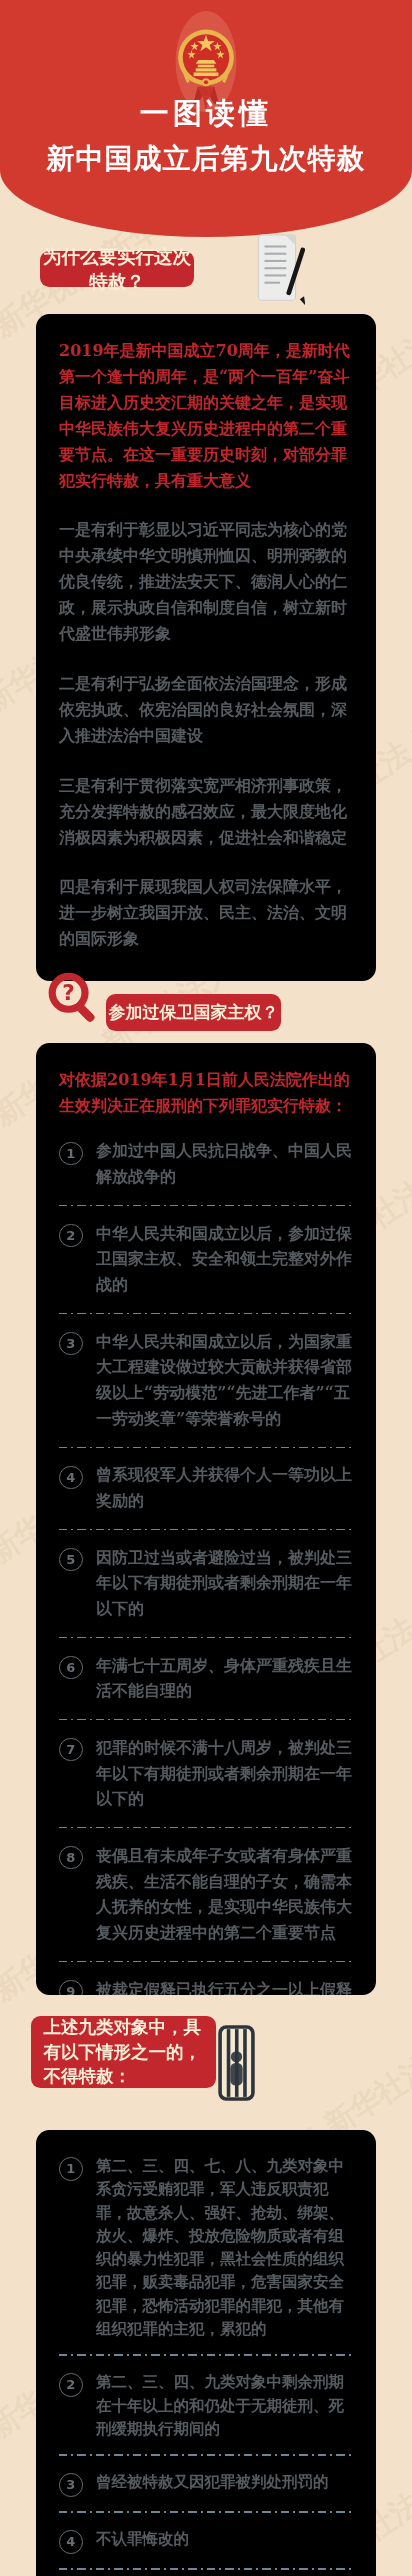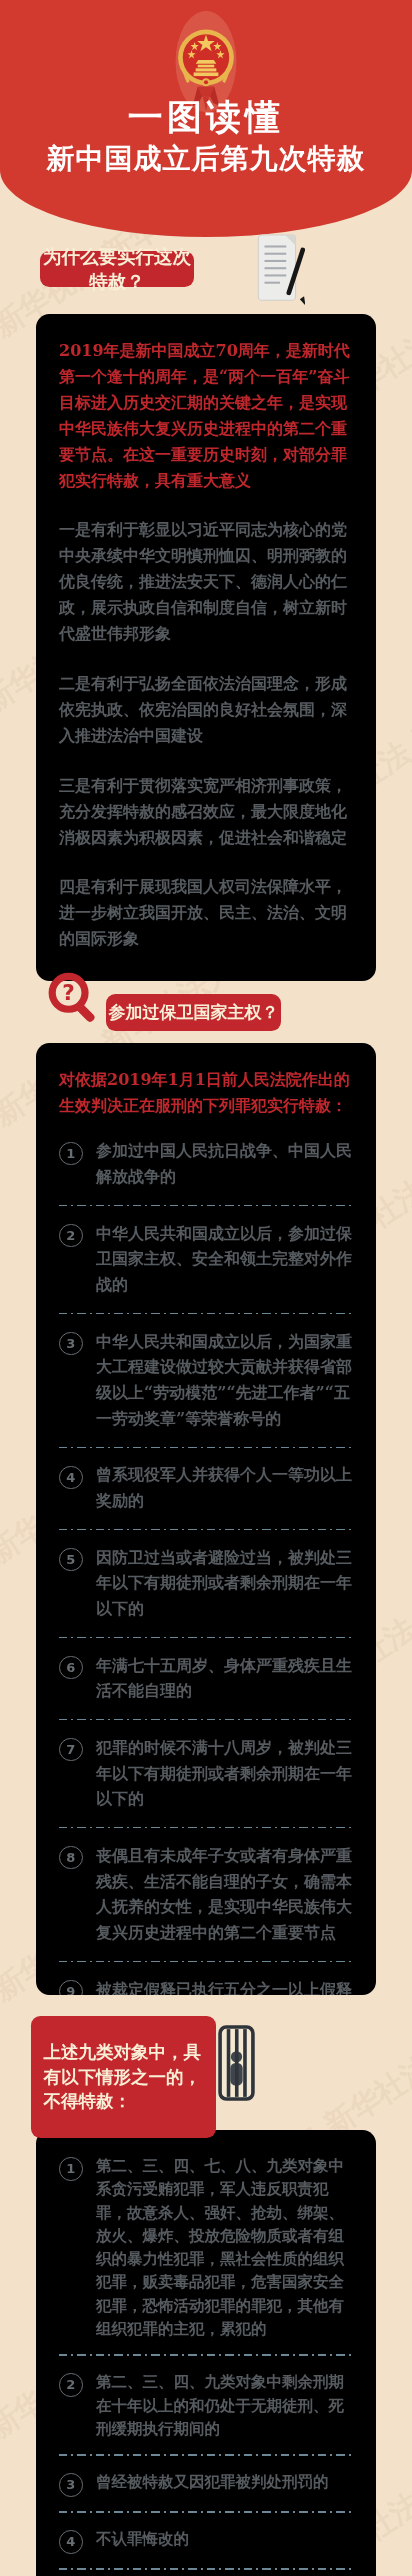--- a/index.html
+++ b/index.html
@@ -16,37 +16,37 @@
     font-family:"DejaVu Sans",sans-serif;
   }
   
   .top {
     position:absolute; left:0; top:0; width:412px; height:237px; z-index:2;
     background:#d23a2f; border-radius:0 0 50% 50% / 0 0 67px 67px;
   }
   .emblem { position:absolute; left:175px; top:10.3px; }
   .title {
     position:absolute; top:94px; left:0; width:100%; text-align:center;
-    color:#ffffff; font-size:35px; font-weight:bold; letter-spacing:4.1px;
+    color:#ffffff; font-size:29px; font-weight:bold; letter-spacing:4.1px;
   }
   .subtitle {
     position:absolute; top:140px; left:0; width:100%; text-align:center;
     color:#ffffff; font-size:28px; font-weight:bold; letter-spacing:1px;
     font-family:"DejaVu Serif","Liberation Serif",serif;
   }
   
   .pill {
     position:absolute; z-index:3; background:#c1272d; border-radius:9.3px;
     color:#f9efd7; font-weight:bold; display:flex; align-items:center;
     justify-content:center; text-align:center;
   }
   .pill.why  { left:40px;  top:251px;  width:154px; height:36px; font-size:18.5px; }
   .pill.who  { left:106px; top:994px; width:175px; height:37px; font-size:17px; }
   .box-exclude {
-    position:absolute; z-index:3; left:31px; top:2016px; width:185px; height:122px;
+    position:absolute; z-index:3; left:31px; top:2016px; width:185px; height:72px;
     background:#c1272d; border-radius:9.3px; color:#f9efd7; font-weight:bold;
     font-size:17.5px; line-height:1.42; padding:9.3px 12.4px; box-sizing:border-box;
     display:flex; align-items:center; text-align:left;
   }
   
   .card {
     position:absolute; z-index:2; left:36px; width:340px;
     background:#000000; border-radius:13.4px; padding:24px 23px;
     box-sizing:border-box; overflow:hidden;
     font-family:"DejaVu Serif","Liberation Serif",serif; font-weight:bold;

